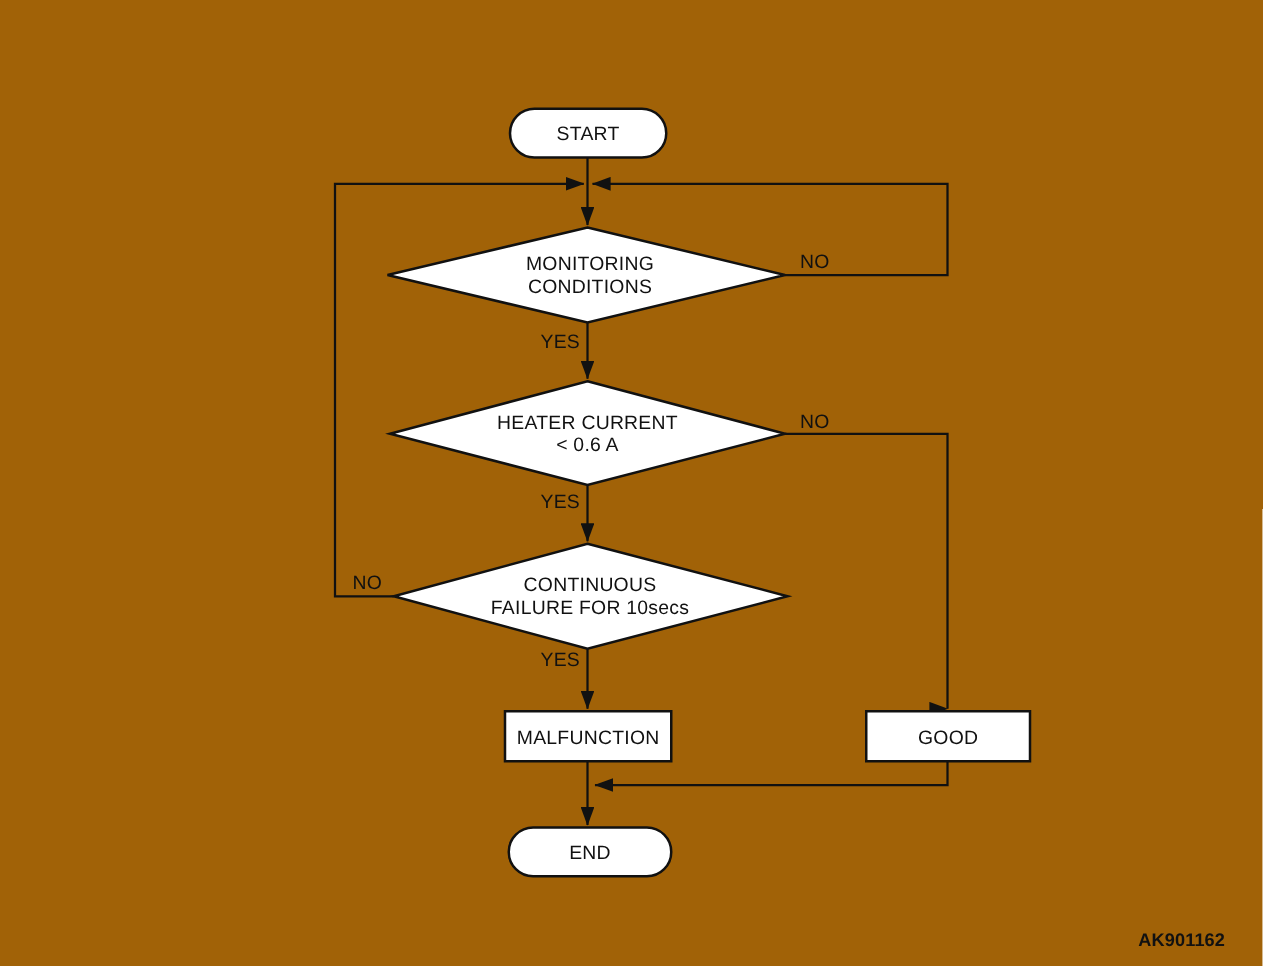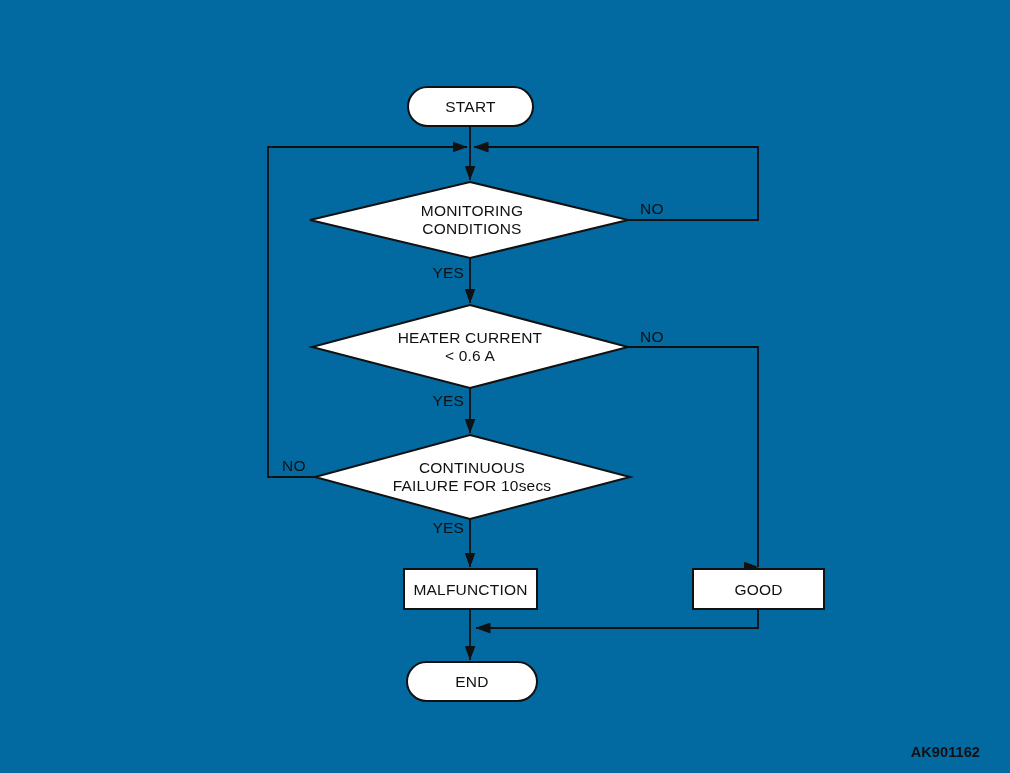--- a/index.html
+++ b/index.html
@@ -4,21 +4,21 @@
 <style>
   html, body {
     margin: 0;
     padding: 0;
     background: #ffffff;
   }
   .canvas {
     position: relative;
     width: 1010px;
     height: 773px;
-    background: #0369a1;
+    background: #a16207;
     font-family: "Liberation Sans", sans-serif;
     overflow: hidden;
   }
   svg {
     display: block;
   }
   .edge {
     fill: none;
     stroke: #111111;
     stroke-width: 1.8;

